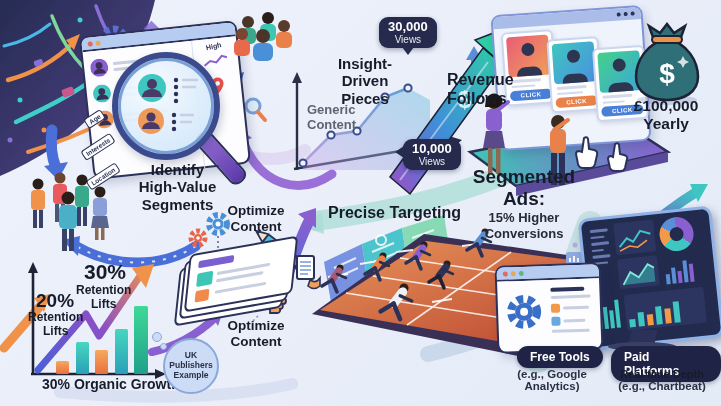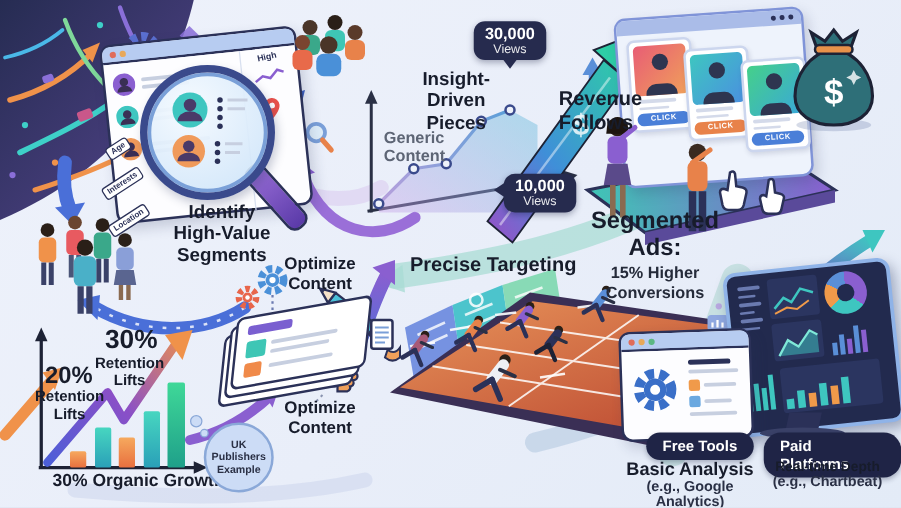--- a/index.html
+++ b/index.html
@@ -681,20 +681,21 @@
 
 <div class="abs cap" style="left:328px;top:204px;font-size:16px">Precise Targeting</div>
 
 <div class="abs" style="left:462px;top:166px;width:124px;text-align:center">
   <div style="font-size:19px;font-weight:bold;color:#171c2b">Segmented Ads:</div>
   <div style="font-size:13px;font-weight:600;color:#252b3a;white-space:pre-line;line-height:1.2">15% Higher
 Conversions</div>
 </div>
 
 <div class="abs" style="left:614px;top:97px;width:104px;text-align:center">
+  <div style="font-size:15.5px;font-weight:bold;color:#171c2b">£100,000 Yearly</div>
 </div>
 
 <div class="abs cap" style="left:36px;top:290px;font-size:19px">20%</div>
 <div class="abs cap" style="left:28px;top:311px;font-size:12px;font-weight:600">Retention
 Lifts</div>
 <div class="abs cap" style="left:84px;top:260px;font-size:21px">30%</div>
 <div class="abs cap" style="left:76px;top:284px;font-size:12px;font-weight:600">Retention
 Lifts</div>
 <div class="abs" style="left:42px;top:376px;font-size:14px;color:#171c2b">
   <span style="font-weight:800">30%</span><span style="font-weight:700"> Organic Growth</span>
@@ -702,21 +703,20 @@
 
 <div class="bubble" style="left:163px;top:338px;width:52px;height:52px">UK
 Publishers
 Example</div>
 <div class="abs" style="left:152px;top:332px;width:8px;height:8px;border-radius:50%;background:#ccdcf6;border:1.5px solid #8aa8d8"></div>
 <div class="abs" style="left:160px;top:343px;width:5px;height:5px;border-radius:50%;background:#ccdcf6;border:1.5px solid #8aa8d8"></div>
 
 
 <div class="pill" style="left:517px;top:346px">Free Tools</div>
 <div class="abs" style="left:490px;top:368px;width:124px;text-align:center">
-  <div style="font-size:14.5px;font-weight:bold;color:#171c2b">Basic Analysis</div>
   <div style="font-size:11.5px;font-weight:600;color:#2a3045">(e.g., Google Analytics)</div>
 </div>
 
 <div class="pill" style="left:611px;top:346px">Paid Platforms</div>
 <div class="abs" style="left:606px;top:368px;width:112px;text-align:center">
   <div style="font-size:11px;font-weight:bold;color:#171c2b">Real-time Depth</div>
   <div style="font-size:11.5px;font-weight:600;color:#2a3045">(e.g., Chartbeat)</div>
 </div>
 
 </div>

